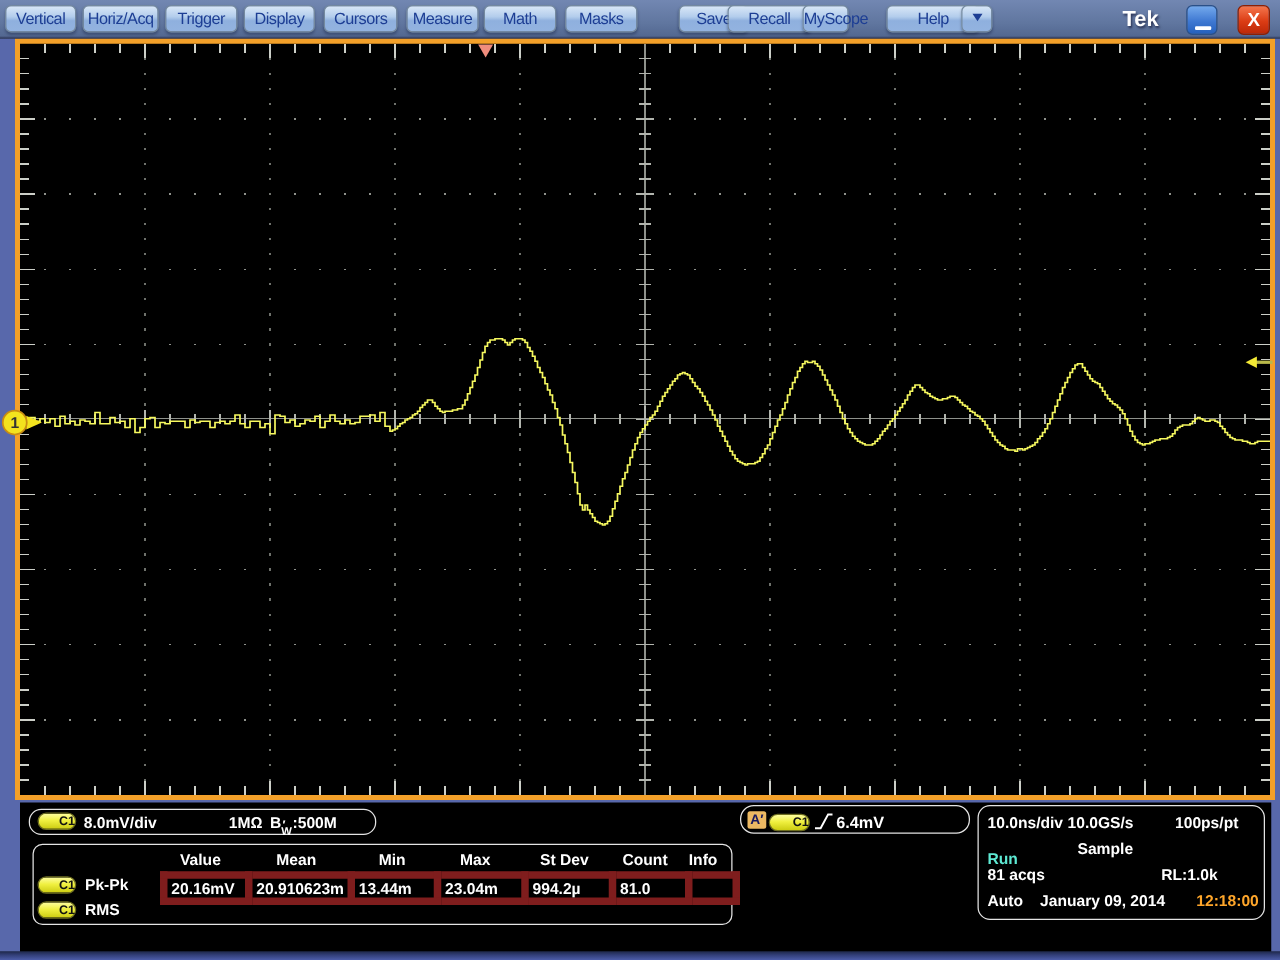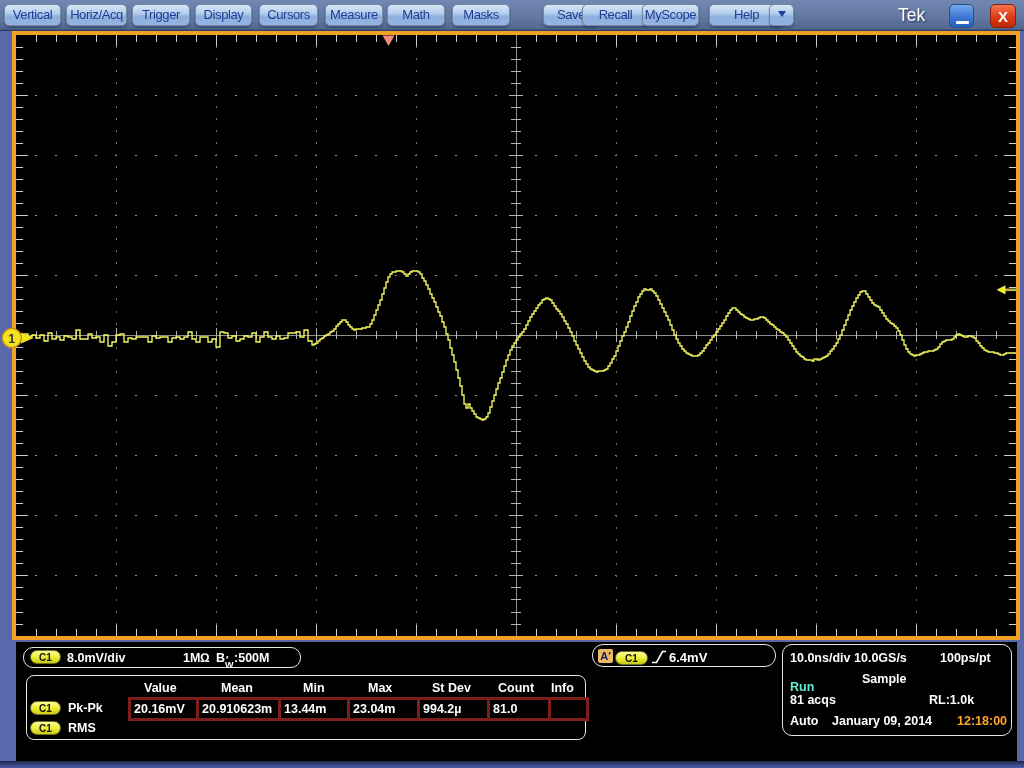--- a/index.html
+++ b/index.html
@@ -4,56 +4,56 @@
 html,body{width:1024px;height:768px;overflow:hidden;background:#5868ab;
 font-family:"Liberation Sans",sans-serif}
 #menubar{position:absolute;left:0;top:0;width:1024px;height:31px;
 background:linear-gradient(180deg,#7287b2 0%,#60769f 60%,#536891 93%,#39466a 97%,#2b3550 100%)}
 .mbtn{position:absolute;top:4px;height:22px;border-radius:5px;
 background:linear-gradient(180deg,#d9e7f7 0%,#b3cdec 42%,#8fb0de 58%,#93b3e0 100%);
 border:1px solid #74899f;box-shadow:0 2px 2px rgba(10,20,50,.3);
 color:#1d3e94;font-size:13px;letter-spacing:-0.4px;text-align:center;line-height:20px}
 .dn{display:inline-block;width:0;height:0;border-left:4px solid transparent;
 border-right:4px solid transparent;border-top:6px solid #1d3e94;vertical-align:2px}
-#tek{position:absolute;left:898px;top:5px;color:#fff;font-size:17.5px;font-weight:normal;
+#tek{position:absolute;left:898px;top:5px;color:#fff;font-size:17.5px;font-weight:bold;
 text-shadow:1px 1px 2px rgba(0,0,30,.6)}
 #minbtn{position:absolute;left:949px;top:4px;width:25px;height:24px;border-radius:5px;
 background:linear-gradient(180deg,#74a9ec 0%,#3e78d2 55%,#2560bc 100%);border:1px solid #2a5088}
 #minbtn i{position:absolute;left:6px;top:16px;width:13px;height:3px;background:#fff;border-radius:1px}
 #closebtn{position:absolute;left:990px;top:4px;width:26px;height:24px;border-radius:5px;
 background:linear-gradient(180deg,#f4764d 0%,#db3c14 55%,#bc2808 100%);border:1px solid #8c2004;
 color:#fff;font-weight:bold;font-size:15px;text-align:center;line-height:23px}
 #plot{position:absolute;left:12px;top:31px;width:1008px;height:609px;
 border:4px solid #f3a029;background:#000}
 #bottom{position:absolute;left:16px;top:642px;width:1001px;height:120px;background:#000}
 #botbar{position:absolute;left:0;top:761px;width:1024px;height:7px;background:linear-gradient(180deg,#1d2748 0%,#33407a 45%,#4c5ca8 100%)}
 .pill{position:absolute;border:1px solid #e4e4e4;background:#000;border-radius:11px}
 .c1{position:absolute;background:linear-gradient(180deg,#fdfd9e 0%,#f0f040 45%,#cdcd12 100%);
 border:1px solid #6f6f20;border-radius:8px;color:#111;font-weight:bold;font-size:10px;
-text-align:center;font-family:"Liberation Sans",sans-serif}
+text-align:right;font-family:"Liberation Sans",sans-serif}
 .bt{position:absolute;color:#fff;font-weight:bold;font-size:12.5px;white-space:nowrap}
 table{border-collapse:collapse}
 #mtable{position:absolute;left:128px;top:697px}
-#mtable td{border:3px solid #7f1d1d;height:21px;background:#000;color:#fff;
+#mtable td{border:6px solid #7f1d1d;height:21px;background:#000;color:#fff;
 font-weight:bold;font-size:12.5px;padding:0 0 0 3px;font-family:"Liberation Sans",sans-serif}
 #mtable td.g{background:#000000}
 </style></head>
 <body>
 <div id="menubar">
     <div class="mbtn" style="left:4px;width:57px">Vertical</div>
     <div class="mbtn" style="left:66px;width:61px">Horiz/Acq</div>
     <div class="mbtn" style="left:132px;width:58px">Trigger</div>
     <div class="mbtn" style="left:195px;width:57px">Display</div>
     <div class="mbtn" style="left:259px;width:59px">Cursors</div>
     <div class="mbtn" style="left:325px;width:58px">Measure</div>
     <div class="mbtn" style="left:387px;width:58px">Math</div>
     <div class="mbtn" style="left:452px;width:58px">Masks</div>
     <div class="mbtn" style="left:543px;width:56px">Save</div>
     <div class="mbtn" style="left:582px;width:67px">Recall</div>
-    <div class="mbtn" style="left:642px;width:57px">MyScope</div>
+    <div class="mbtn" style="left:642px;width:37px">MyScope</div>
     <div class="mbtn" style="left:709px;width:75px">Help</div>
     <div class="mbtn" style="left:769px;width:25px"><span class="dn"></span></div>
     <span id="tek">Tek</span>
 <div id="minbtn">
       <i></i>
     </div>
     <div id="closebtn">X</div>
   </div>
 
 <div id="plot">

